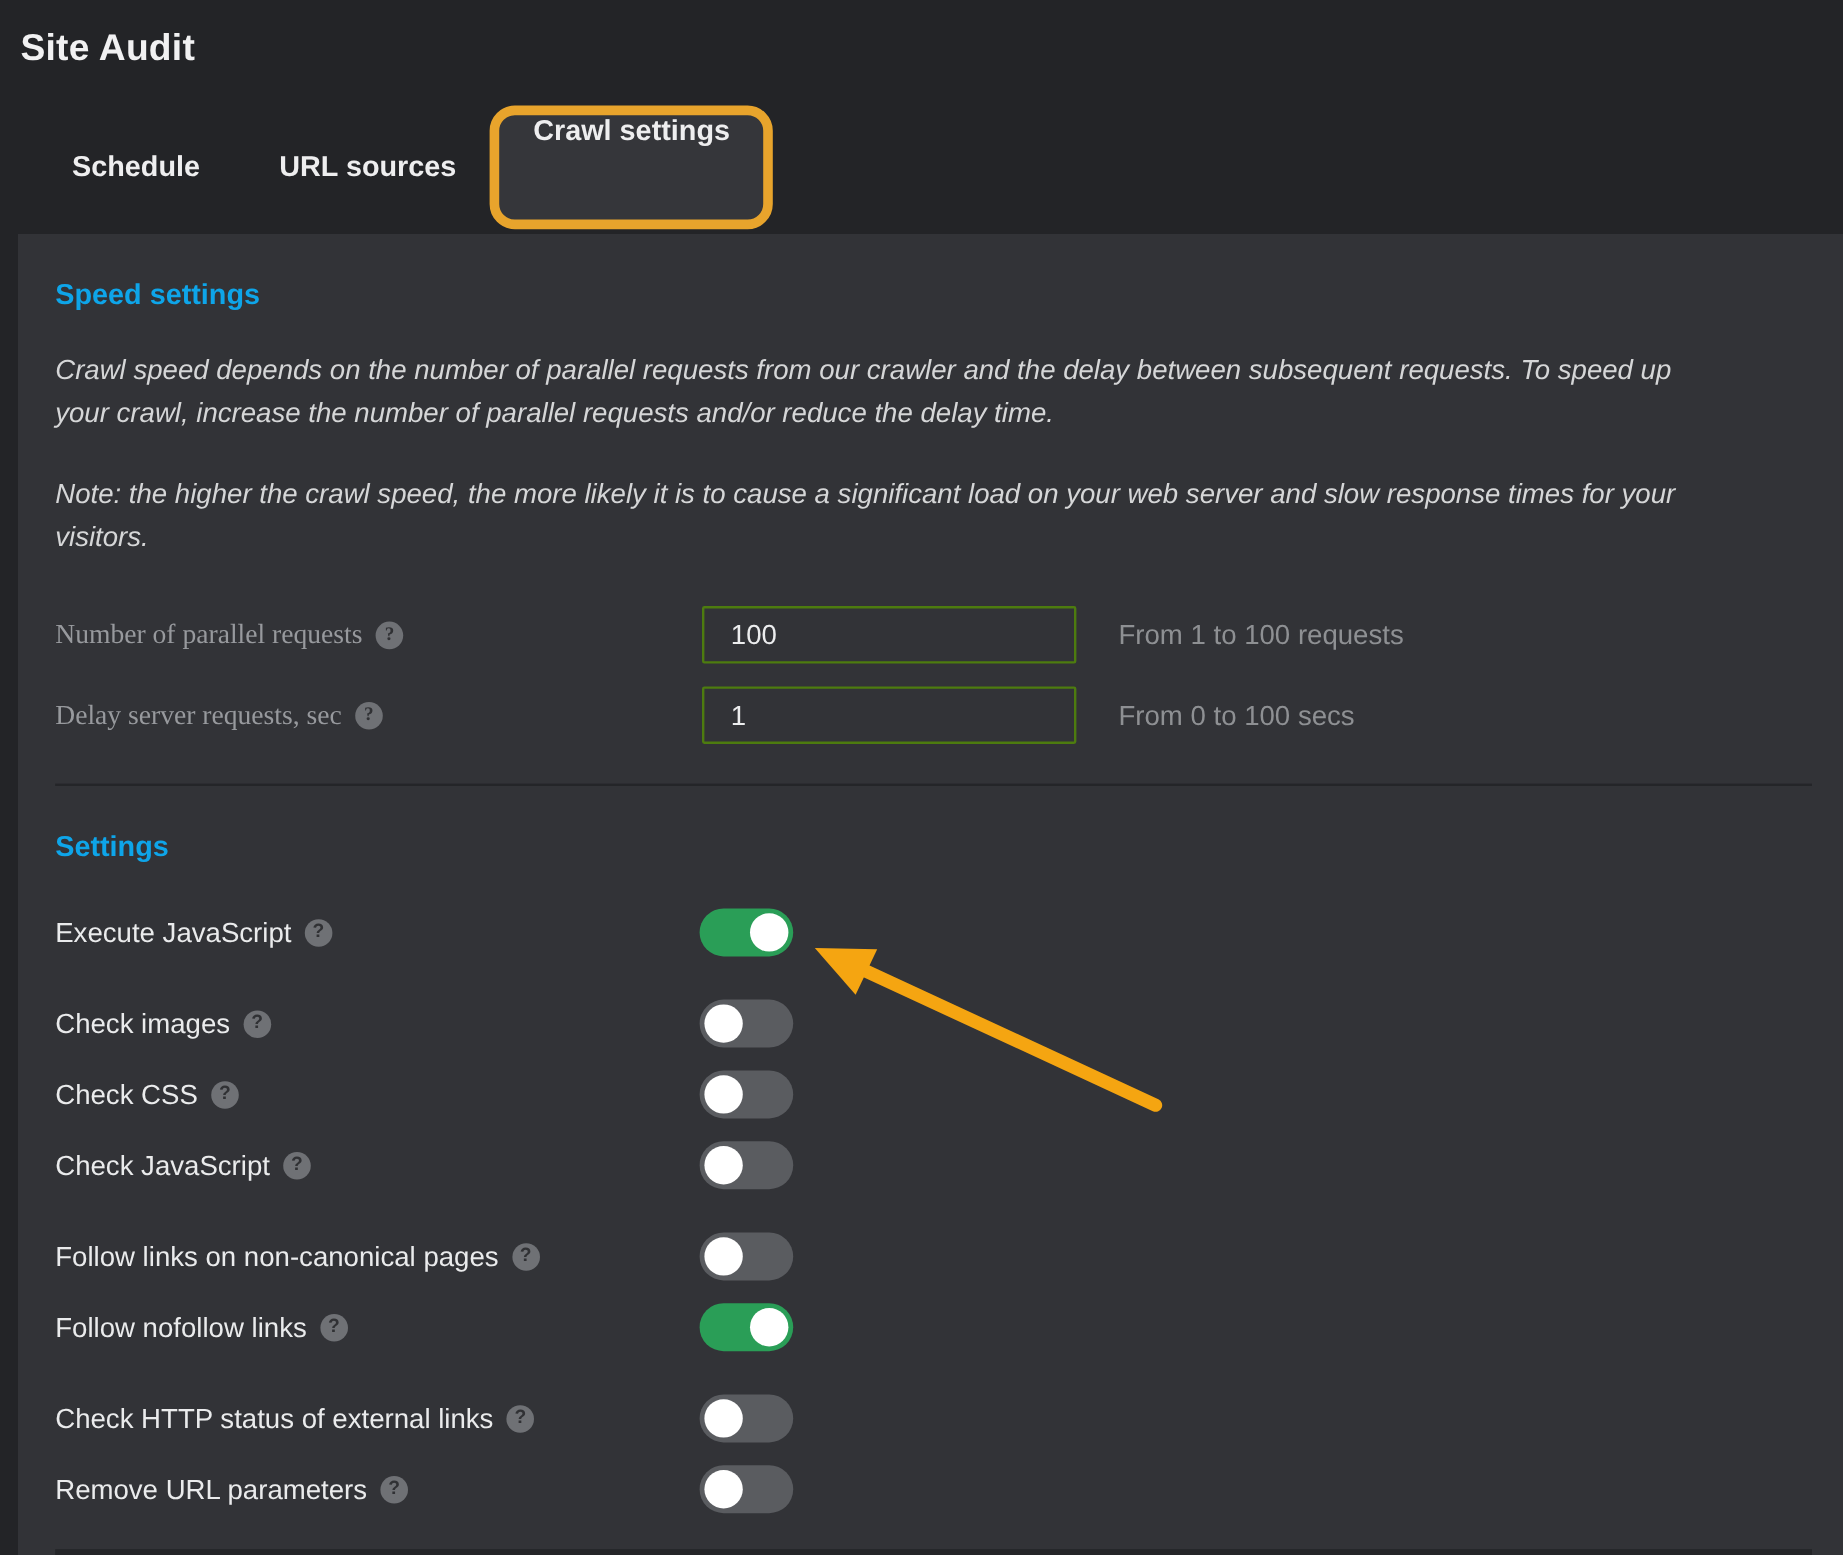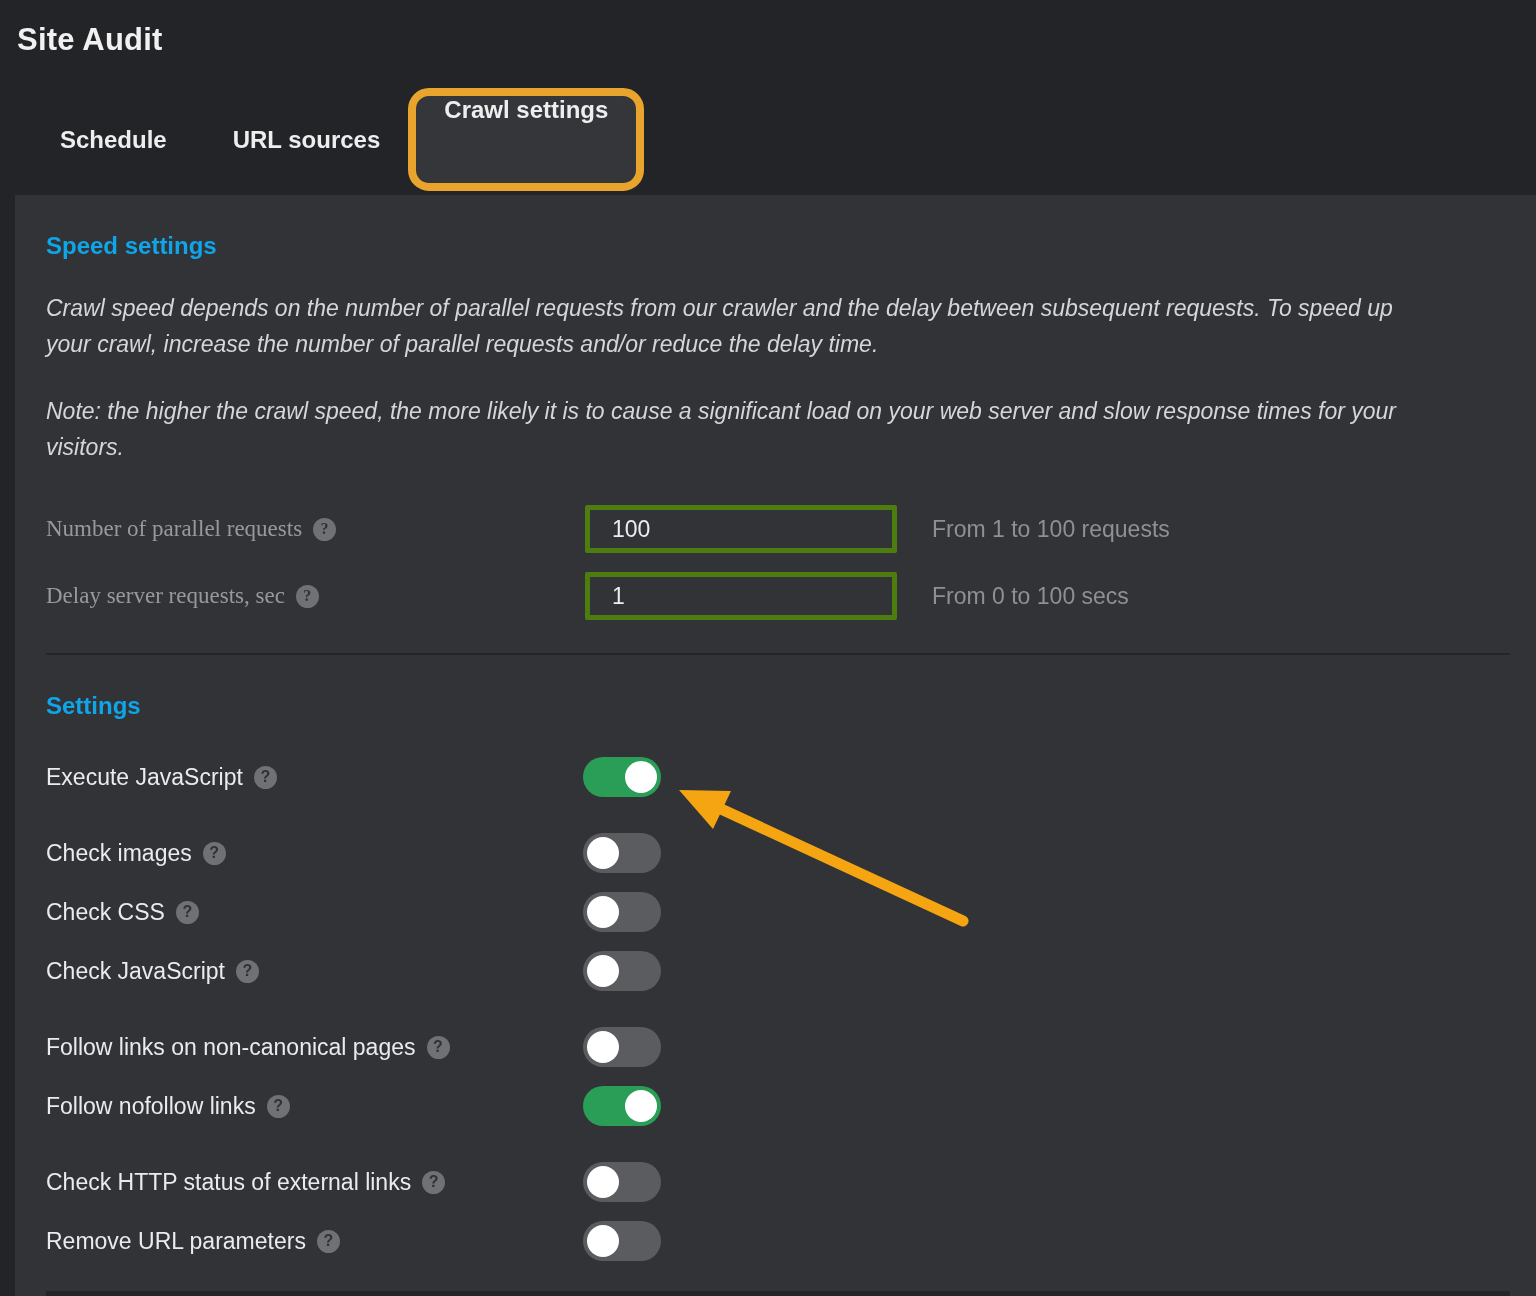--- a/index.html
+++ b/index.html
@@ -52,21 +52,21 @@
   
   .fields { margin-top:40px; }
   .field-row { display:flex; align-items:center; height:48px; margin-bottom:19px; }
   .field-label {
     width:539px; display:flex; align-items:center;
     font-size:23px; color:#97999d;font-family:Liberation Serif, serif;
   }
   .field-input {
     width:312px; height:48px;
     background:transparent;
-    border:5px solid #4d7c0f; border-radius:2px;
+    border:2px solid #4d7c0f; border-radius:2px;
     color:#ecedee; font-size:23px; padding:0 22px;
     font-family:"Liberation Sans", sans-serif;
     outline:none;
   }
   .field-hint { margin-left:35px; font-size:23px; color:#8e9093; }
 
   .divider { height:2px; background:#242528; margin-top:33px; }
   .bottom-strip { position:absolute; left:31px; right:26px; bottom:0; height:5px; background:#242528; }
 
   

